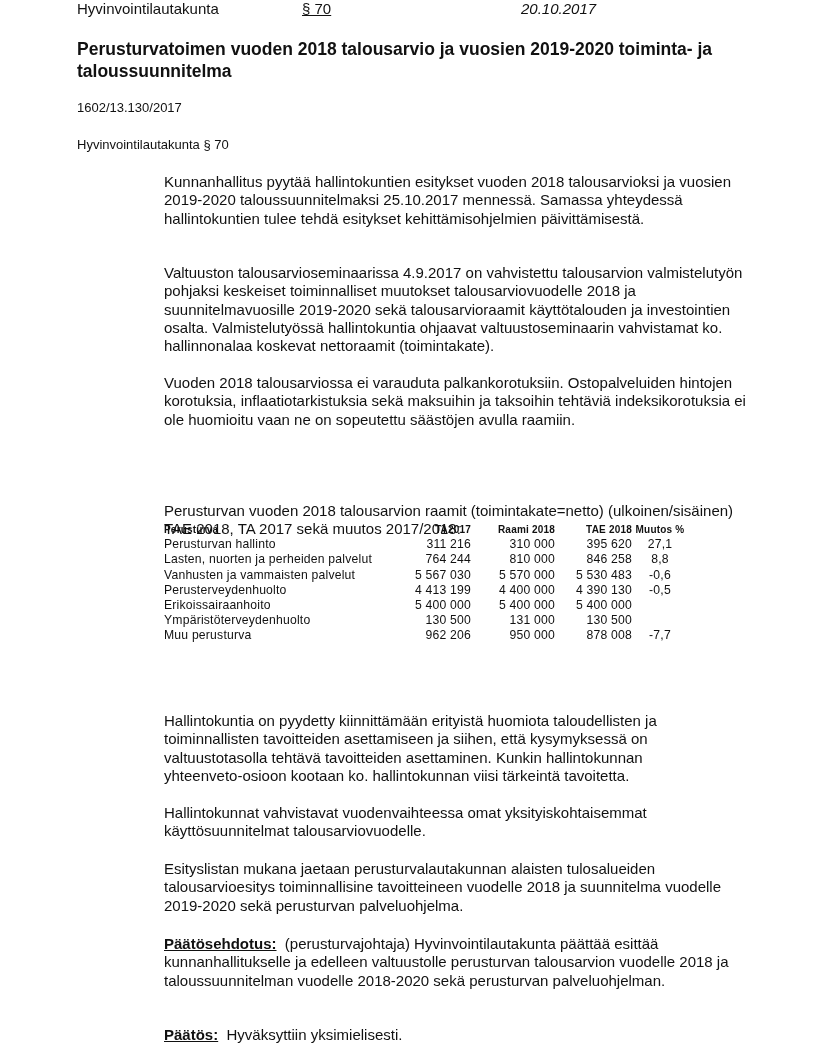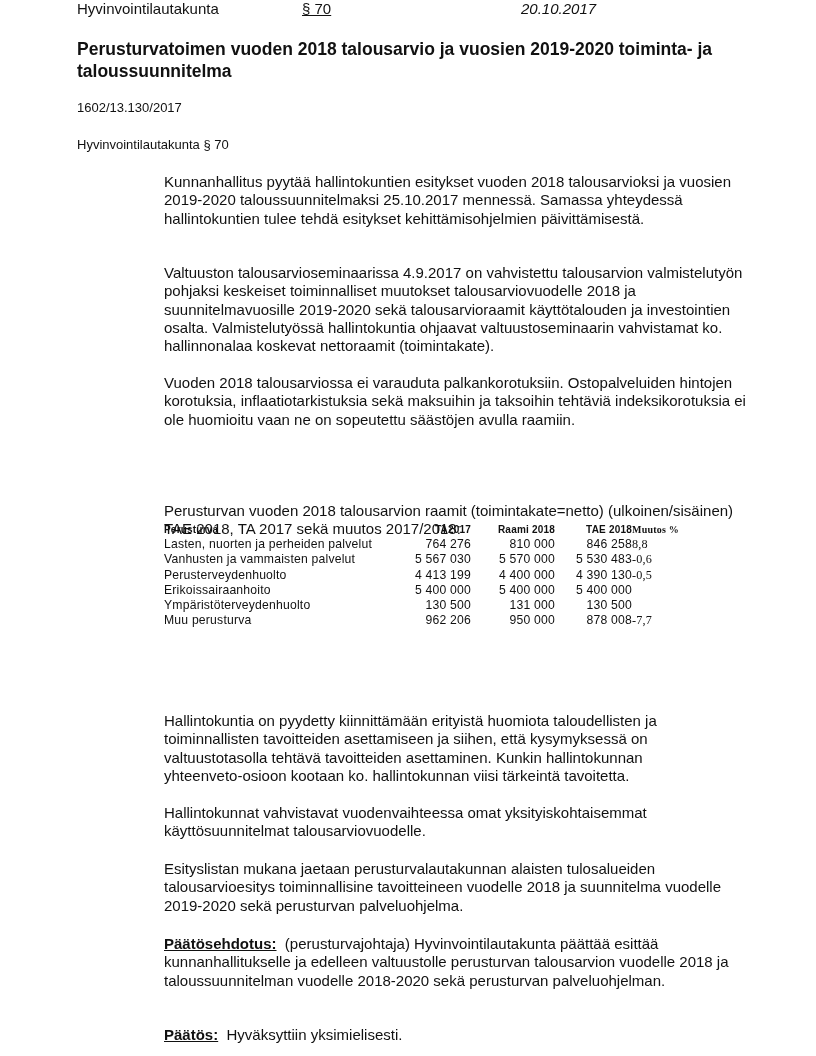--- a/index.html
+++ b/index.html
@@ -23,21 +23,21 @@
     position: absolute; left: 164px; top: 522px;
     border-collapse: collapse; font-size: 12.2px; line-height: 15.2px;
     letter-spacing: 0.2px;
   }
   table.budget td, table.budget th { padding: 0; vertical-align: top; }
   table.budget th { font-weight: bold; font-size: 10px; }
   .c0 { width: 225px; text-align: left; }
   .c1 { width: 70px; text-align: right; }
   .c2 { width: 84px; text-align: right; }
   .c3 { width: 77px; text-align: right; }
-  .c4 { width: 56px; text-align: left; font-family: Liberation Serif, serif; }
+  .c4 { width: 56px; text-align: center; }
   tr.total td { font-weight: bold; font-size: 13px; }
   tr.head th { padding-bottom: 0; }
 </style>
 </head>
 <body>
 
 <div class="hdr" style="left:77px;">Hyvinvointilautakunta</div>
 <div class="hdr" style="left:302px;text-decoration:underline;">§ 70</div>
 <div class="hdr" style="left:521px;font-style:italic;">20.10.2017</div>
 
@@ -62,22 +62,29 @@
 <table class="budget">
   <tbody>
       <tr class="head">
     <th class="c0">Perusturva</th>
     <th class="c1">TA2017</th>
     <th class="c2">Raami 2018</th>
     <th class="c3">TAE 2018</th>
     <th class="c4">Muutos %</th>
   </tr>
   <tr>
+    <td class="c0">Perusturvan hallinto</td>
+    <td class="c1">311 216</td>
+    <td class="c2">310 000</td>
+    <td class="c3">395 620</td>
+    <td class="c4">27,1</td>
+  </tr>
+  <tr>
     <td class="c0" style="padding-right:12px;">Lasten, nuorten ja perheiden palvelut</td>
-    <td class="c1">764 276</td>
+    <td class="c1">764 244</td>
     <td class="c2">810 000</td>
     <td class="c3">846 258</td>
     <td class="c4">8,8</td>
   </tr>
   <tr>
     <td class="c0">Vanhusten ja vammaisten palvelut</td>
     <td class="c1">5 567 030</td>
     <td class="c2">5 570 000</td>
     <td class="c3">5 530 483</td>
     <td class="c4">-0,6</td>

